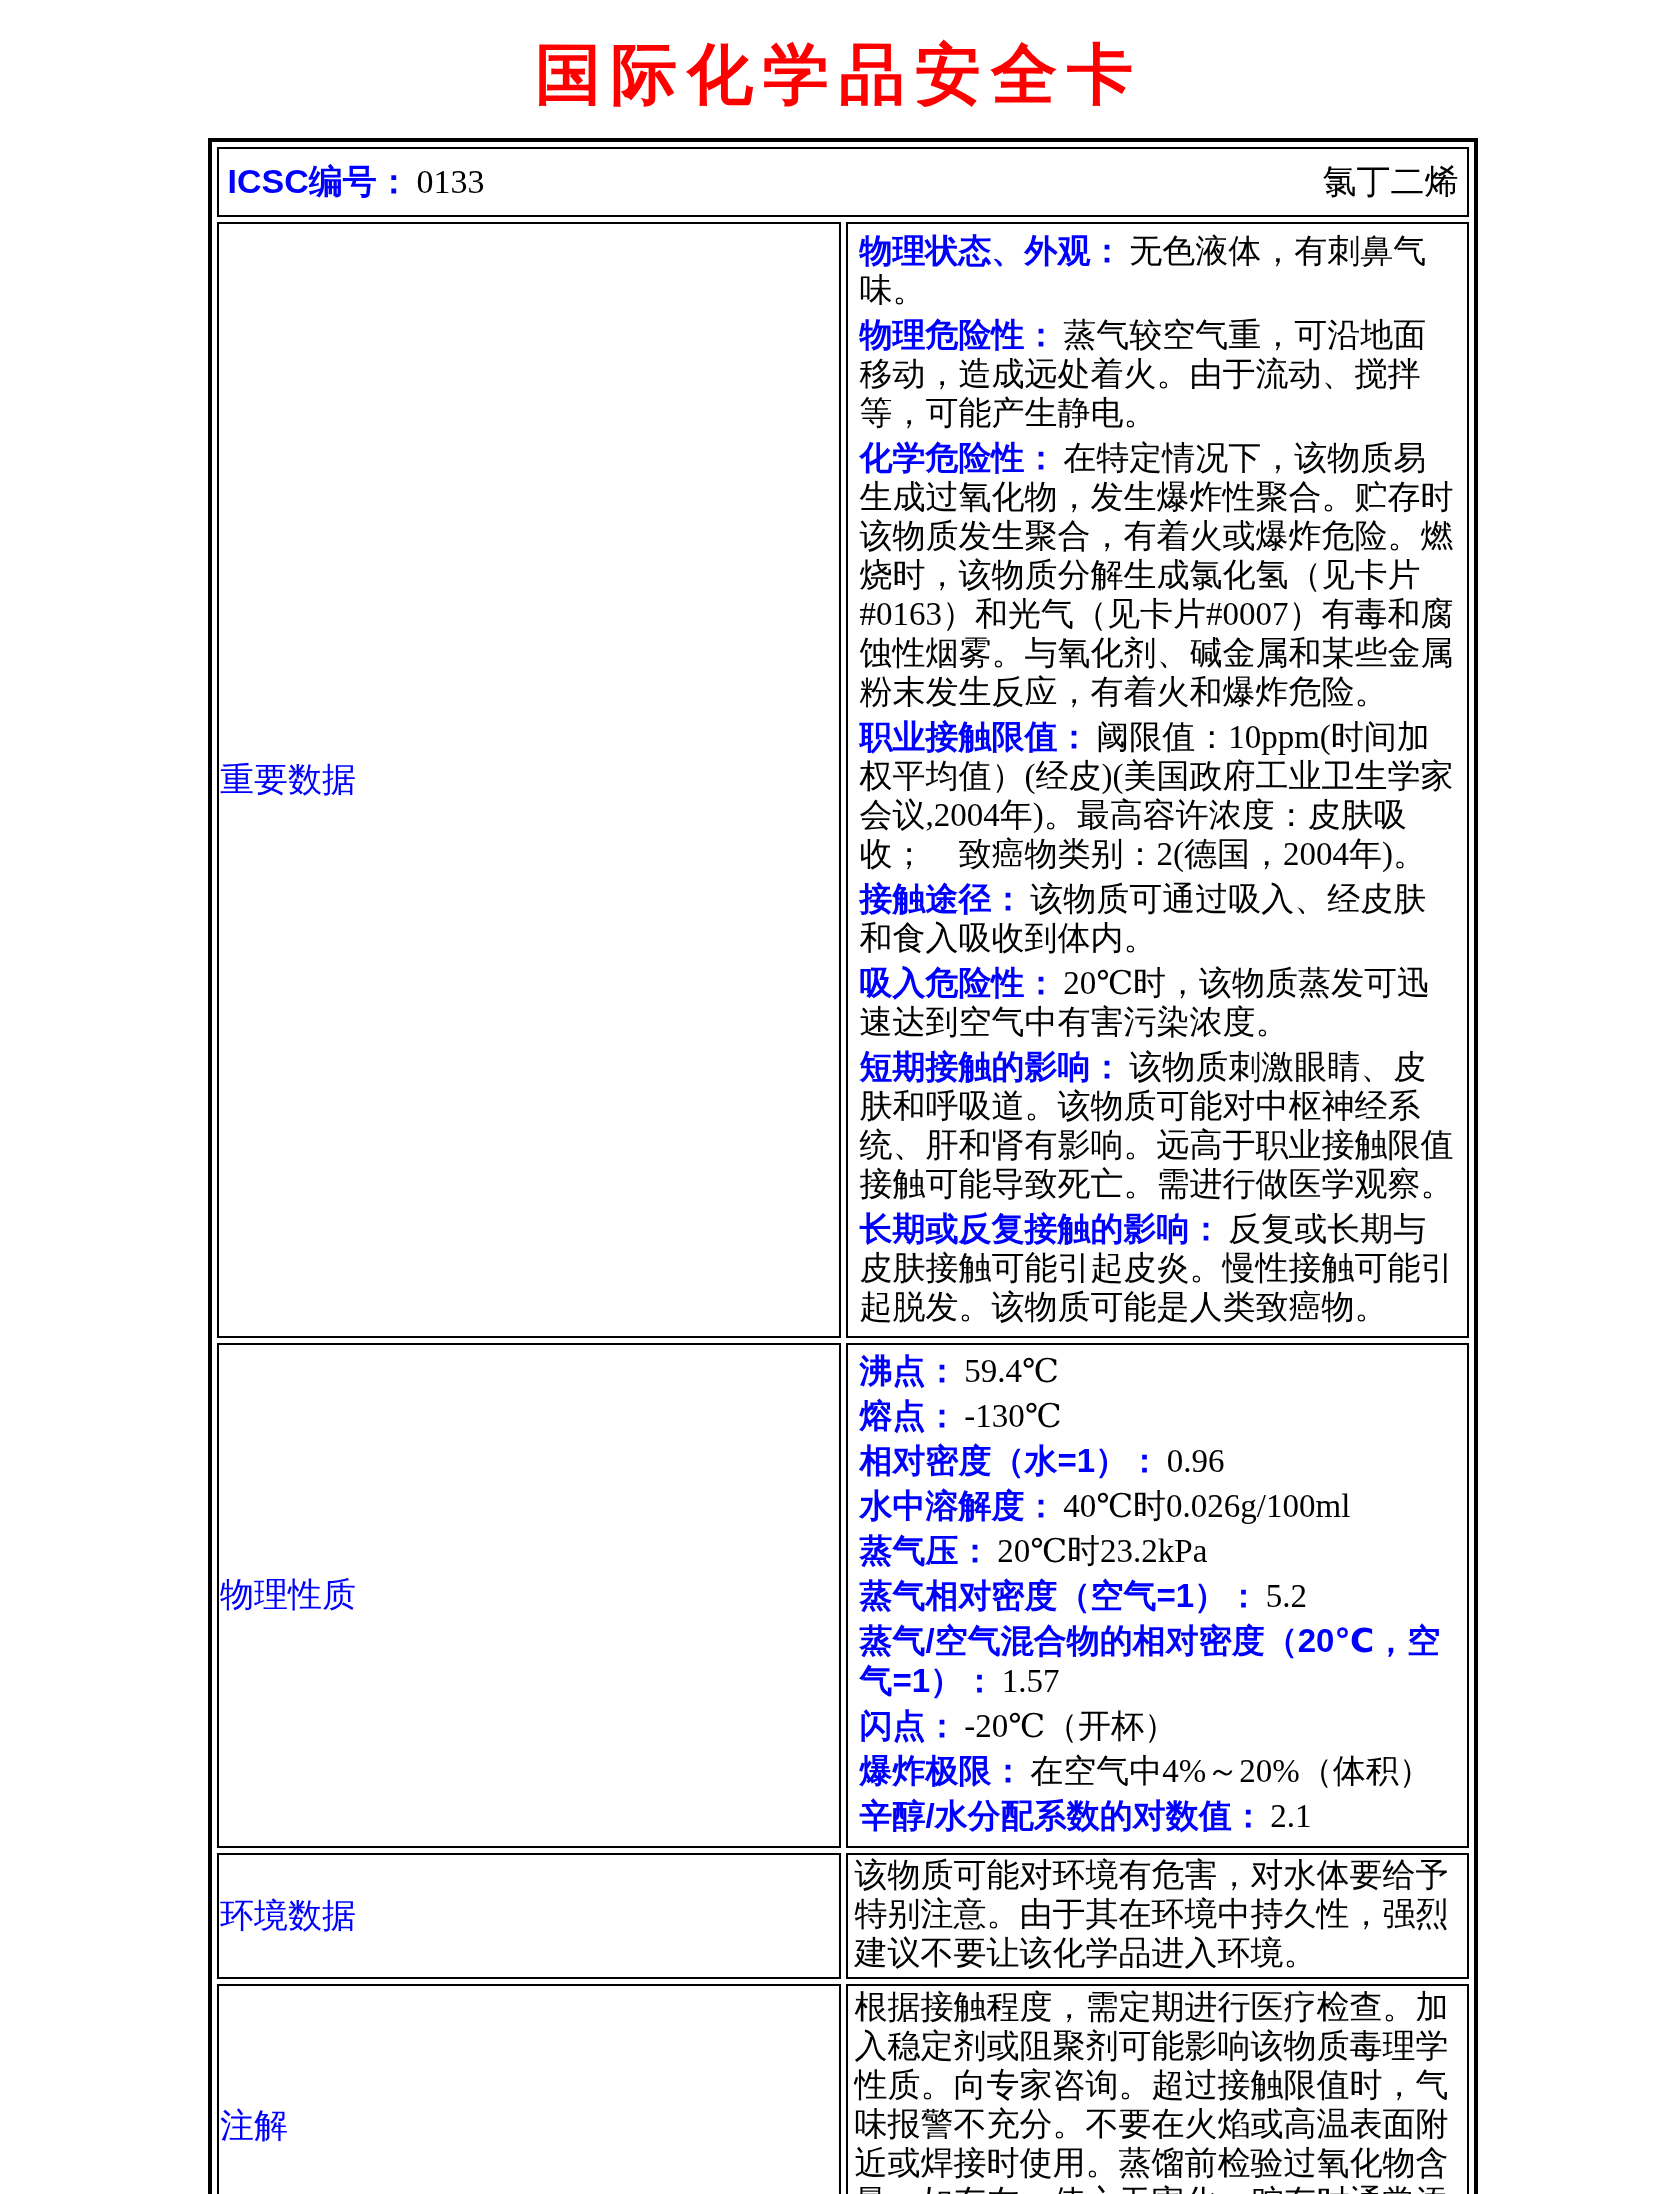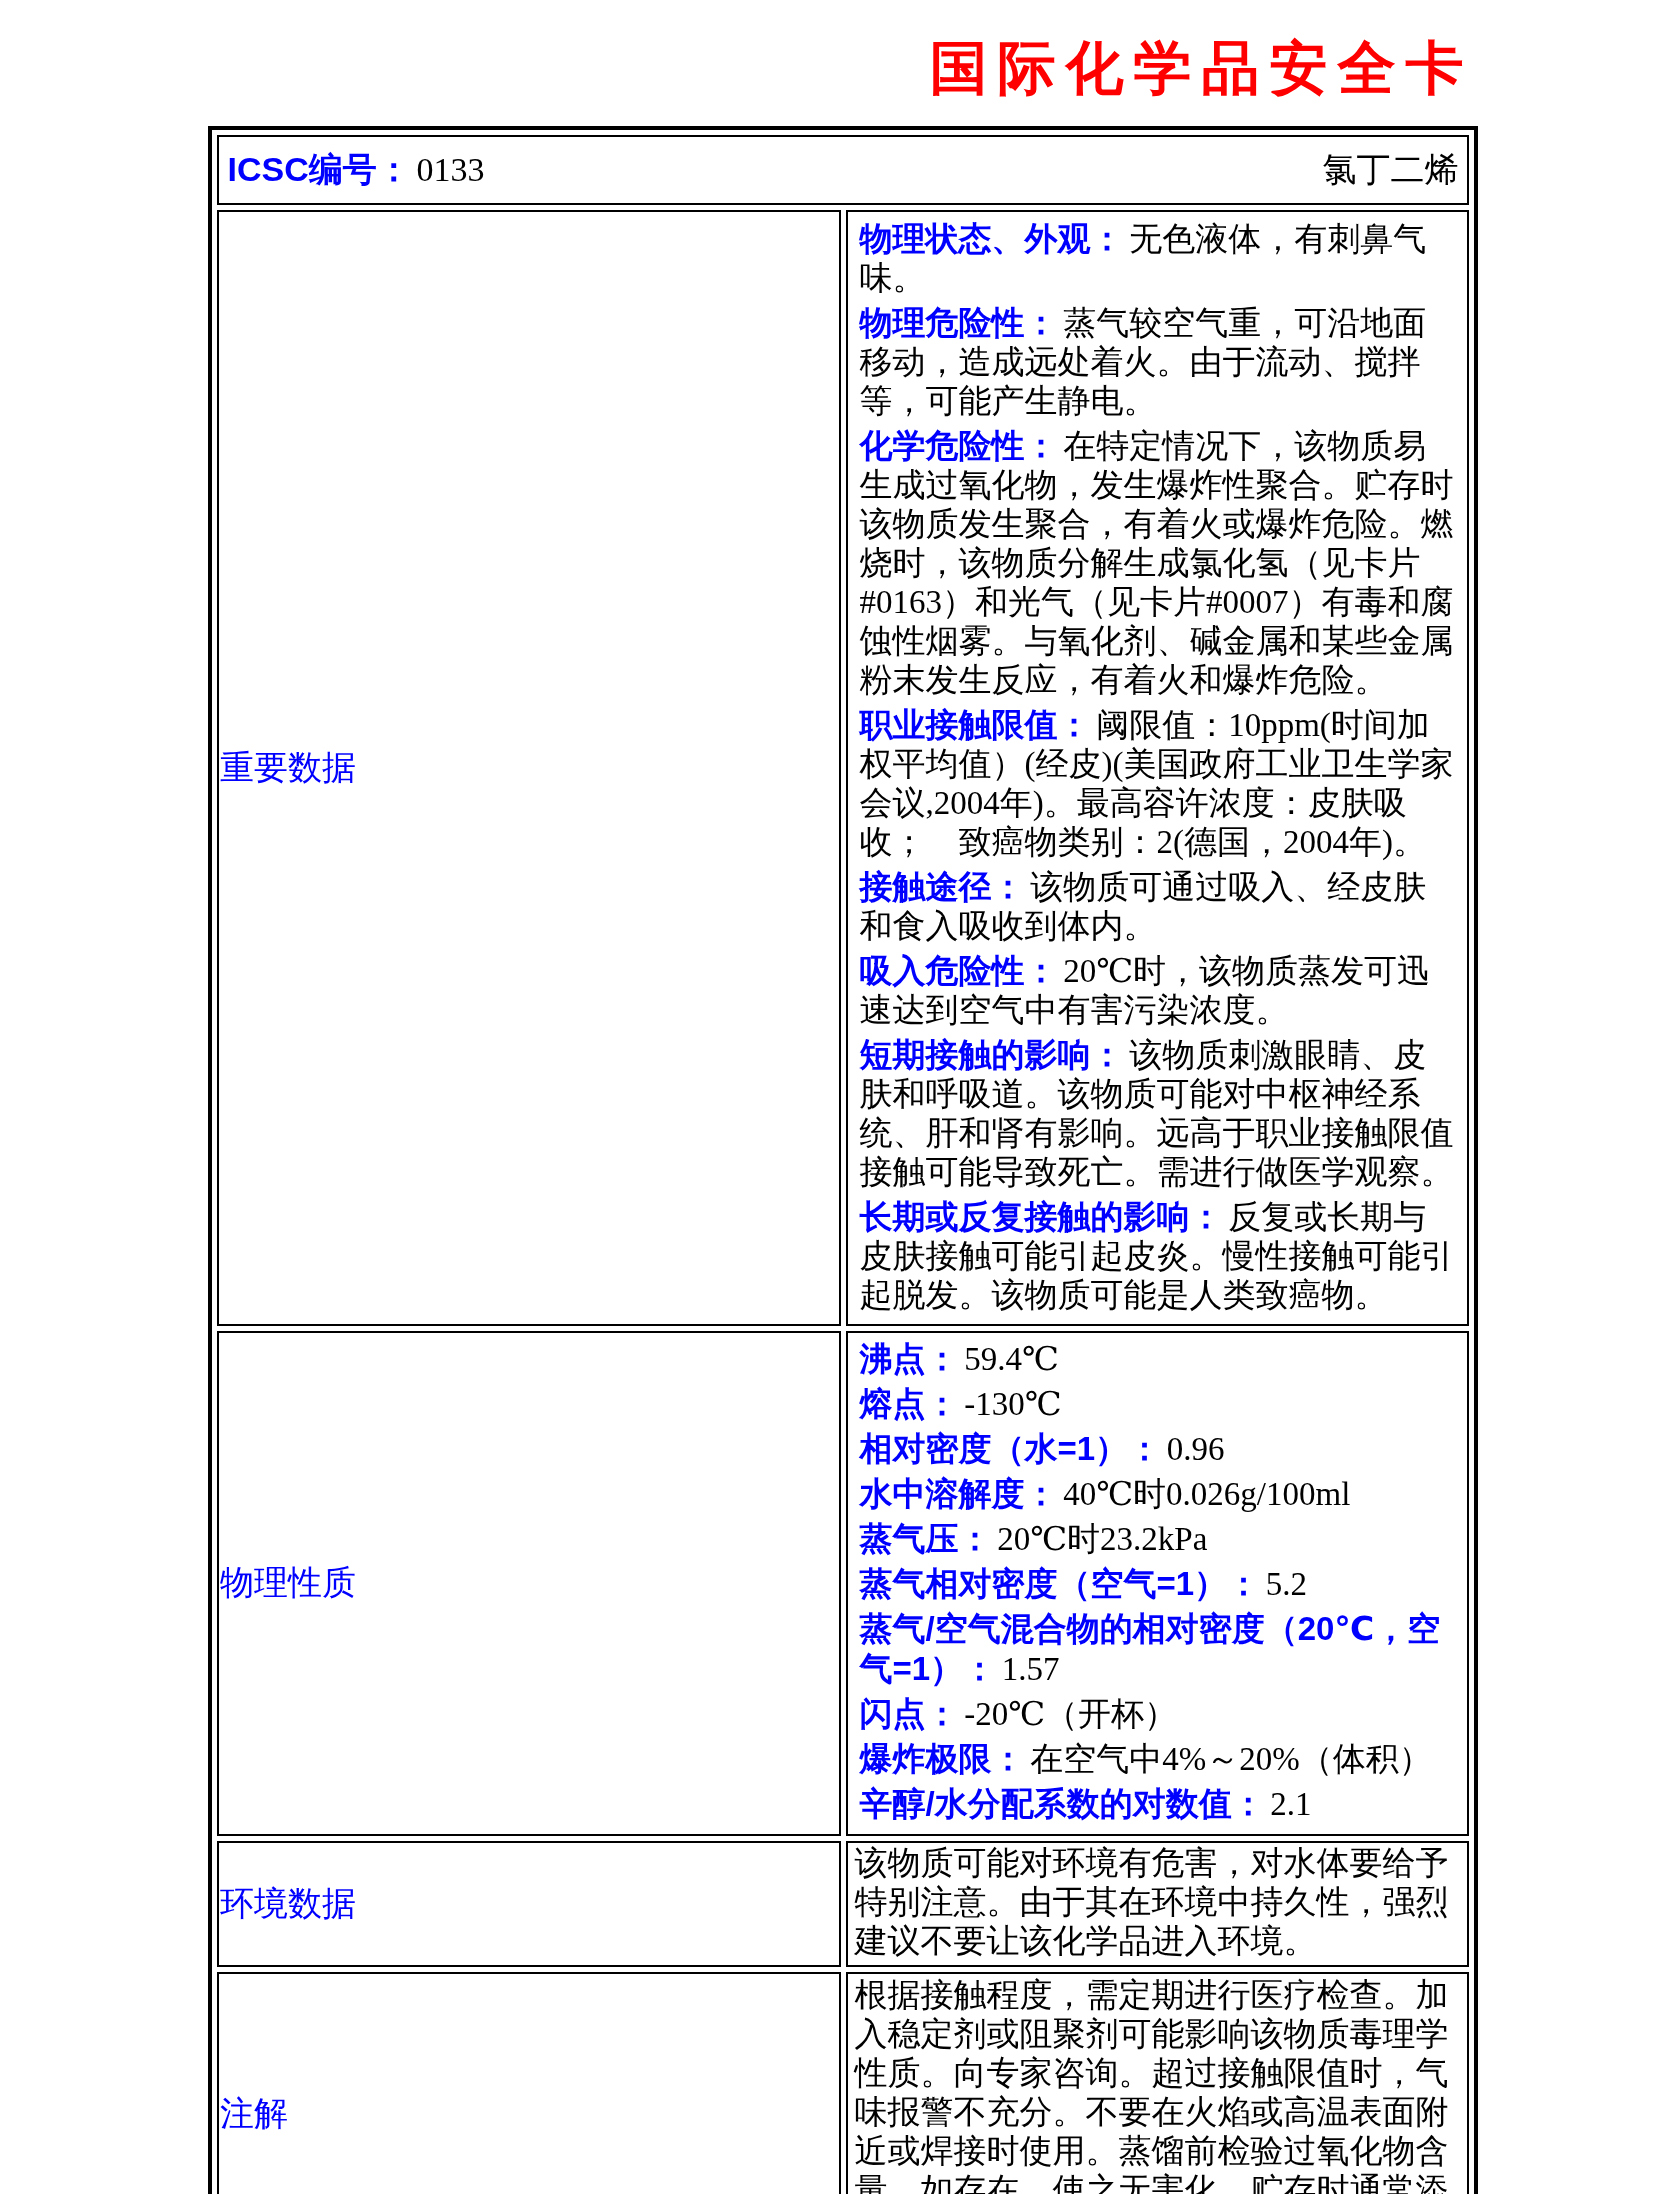--- a/index.html
+++ b/index.html
@@ -5,22 +5,22 @@
   html,body{margin:0;padding:0;background:#ffffff;}
   body{
     width:1678px;height:2194px;
     font-family:"Liberation Serif","DejaVu Serif",serif;
     color:#000;
   }
   .page{padding-top:30px;}
   .doc-title{
     margin:0 auto 18.4px auto;
     width:1269px;
-    text-align:right;
-    font-size:58px;
+    text-align:center;
+    font-size:66px;
     font-weight:bold;
     color:#FF0000;
     letter-spacing:10px;
     font-family:Liberation Mono, monospace;
     white-space:nowrap;
   }
   table.card{
     margin-left:208px;
     width:1270px;
     border:4.3px solid #000;

